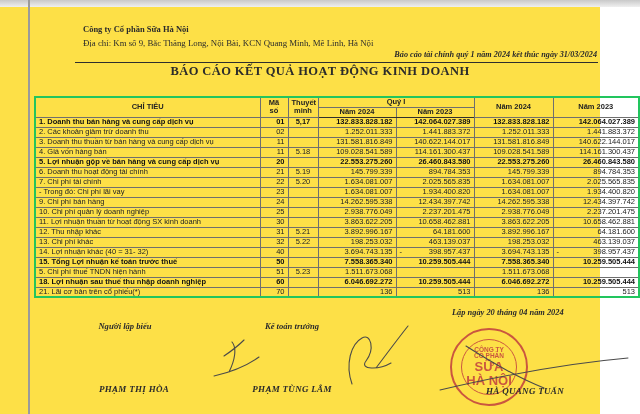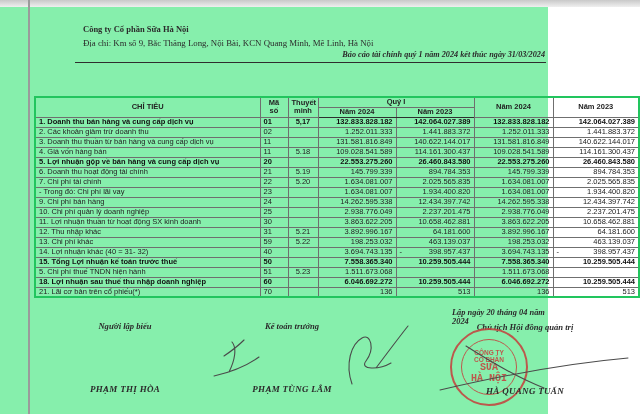--- a/index.html
+++ b/index.html
@@ -1,18 +1,18 @@
 <!DOCTYPE html>
 <html><head>
 <meta charset="utf-8">
 <style>
   * { margin:0; padding:0; box-sizing:border-box; }
   html,body { width:640px; height:414px; }
   body { background:#ffffff; font-family:"Liberation Serif", serif; color:#2b2b2b; overflow:hidden; }
-  .page { position:relative; width:548px; height:414px; background:#86efac; }
+  .page { position:relative; width:600px; height:414px; background:#fde047; }
 
   
   .scan-top { position:absolute; left:0; top:0; width:640px; height:7px;
               background:linear-gradient(#c9c9c9,#efefef); }
   .scan-left { position:absolute; left:28px; top:0; width:2px; height:414px; background:#9b9b9b; }
 
   
   .company { position:absolute; left:83px; top:24px; font-size:8.5px; font-weight:bold; }
   .address { position:absolute; left:83px; top:38px; font-size:8.8px; }
   .note    { position:absolute; right:3px; top:50px; font-size:8.2px; font-weight:bold; font-style:italic;text-align:center; }
@@ -25,58 +25,59 @@
   
   .tbl-wrap { position:absolute; left:34px; top:96px; width:604px; }
   table { width:604px; border-collapse:collapse; table-layout:fixed;
           font-family:"Liberation Sans", sans-serif; font-size:7.5px; color:#222; }
   th, td { border:1px solid #6f6f6f; padding:0 3px; height:10px; line-height:1.15;
            overflow:hidden; white-space:nowrap; }
   table { border:2px solid #22c55e; }
   thead th { text-align:center; font-weight:bold; vertical-align:middle; white-space:normal; }
   thead tr:last-child th { border-bottom:1.6px solid #2f2f2f; }
   td.c-label { text-align:left; }
-  td.c-code  { text-align:left; }
+  td.c-code  { text-align:right; }
   td.c-note  { text-align:center; }
   td.c-num   { text-align:right; }
   td.c-num .minus { float:left; }
   tr.bold td { font-weight:bold; color:#111; }
 
   
   .date-line { position:absolute; left:452px; top:308px; font-size:8.4px; font-weight:bold; font-style:italic; }
   .sig-title { position:absolute; font-size:8.6px; font-weight:bold; font-style:italic; }
   .sig-name  { position:absolute; font-size:9px; font-weight:bold; font-style:italic; letter-spacing:.3px; }
   .t1 { left:50px;  top:321px; width:150px; text-align:center; }
   .t2 { left:212px; top:321px; width:160px; text-align:center; }
   .t3 { left:430px; top:322px; width:190px; text-align:center; }
-  .n1 { left:50px;  top:384px; width:150px; text-align:center; }
+  .n1 { left:59px;  top:384px; width:150px; text-align:center; }
   .n2 { left:212px; top:384px; width:160px; text-align:center; }
   .n3 { left:430px; top:386px; width:190px; text-align:center; }
 
   .stamp { position:absolute; left:450px; top:328px; width:78px; height:78px; opacity:.88; }
   .stamp-circle-outer { position:absolute; inset:0; border:2.5px solid #c4443f; border-radius:50%; }
   .stamp-circle-inner { position:absolute; inset:11px; border:1px solid #c4443f; border-radius:50%; }
   .stamp-text { position:absolute; inset:12px; display:flex; flex-direction:column;
                 align-items:center; justify-content:center; color:#c4443f; font-weight:bold;
                 font-family:"Liberation Sans", sans-serif; text-align:center; line-height:1.05; }
   .stamp-text .s1 { font-size:6.5px; }
-  .stamp-text .s2 { font-size:10px;font-family:Liberation Mono, monospace; }
+  .stamp-text .s2 { font-size:13px; }
   .sig-svg { position:absolute; left:0; top:300px; width:640px; height:114px; pointer-events:none; }
 </style>
 </head>
 <body>
 
 <div class="page">
   <div class="scan-top"></div>
   <div class="scan-left"></div>
 
   <div class="company">Công ty Cổ phần Sữa Hà Nội</div>
   <div class="address">Địa chỉ: Km số 9, Bắc Thăng Long, Nội Bài, KCN Quang Minh, Mê Linh, Hà Nội</div>
   <div class="note">Báo cáo tài chính quý 1 năm 2024  kết thúc ngày 31/03/2024</div>
   <div class="note-rule"></div>
+  <div class="title">BÁO CÁO KẾT QUẢ HOẠT ĐỘNG KINH DOANH</div>
 
   <div class="tbl-wrap">
     <table>
       <colgroup>
         <col style="width:225px">
           <col style="width:28px">
           <col style="width:30px">
         <col style="width:78px">
           <col style="width:78px">
           <col style="width:79px">
@@ -200,21 +201,21 @@
             <td class="c-label">12. Thu nhập khác</td>
             <td class="c-code">31</td>
             <td class="c-note">5.21</td>
             <td class="c-num"><span class="minus"></span><span>3.892.996.167</span></td>
             <td class="c-num"><span class="minus"></span><span>64.181.600</span></td>
             <td class="c-num"><span class="minus"></span><span>3.892.996.167</span></td>
             <td class="c-num"><span class="minus"></span><span>64.181.600</span></td>
           </tr>
           <tr>
             <td class="c-label">13. Chi phí khác</td>
-            <td class="c-code">59</td>
+            <td class="c-code">32</td>
             <td class="c-note">5.22</td>
             <td class="c-num"><span class="minus"></span><span>198.253.032</span></td>
             <td class="c-num"><span class="minus"></span><span>463.139.037</span></td>
             <td class="c-num"><span class="minus"></span><span>198.253.032</span></td>
             <td class="c-num"><span class="minus"></span><span>463.139.037</span></td>
           </tr>
           <tr>
             <td class="c-label">14. Lợi nhuận khác (40 = 31- 32)</td>
             <td class="c-code">40</td>
             <td class="c-note"></td>
@@ -260,21 +261,20 @@
             <td class="c-num"><span class="minus"></span><span>513</span></td>
           </tr>
         </tbody>
     </table>
   </div>
 
   <div class="date-line">Lập ngày 20  tháng 04  năm 2024</div>
 
   <div class="sig-title t1">Người lập biểu</div>
   <div class="sig-title t2">Kế toán trưởng</div>
-  <div class="sig-title t3">Chủ tịch Hội đồng quản trị</div>
 
   <div class="stamp">
     <div class="stamp-circle-outer"></div>
     <div class="stamp-circle-inner"></div>
     <div class="stamp-text">
       <span class="s1">CÔNG TY</span>
       <span class="s1">CỔ PHẦN</span>
       <span class="s2">SỮA</span>
       <span class="s2">HÀ NỘI</span>
     </div>

